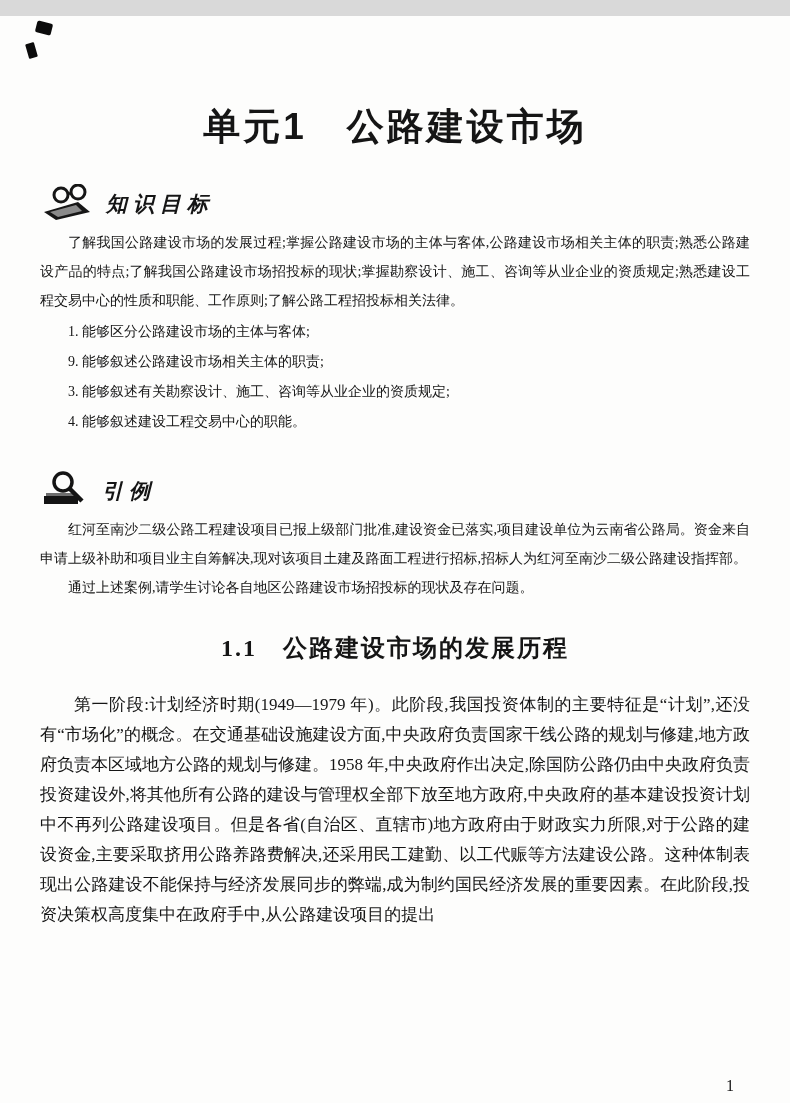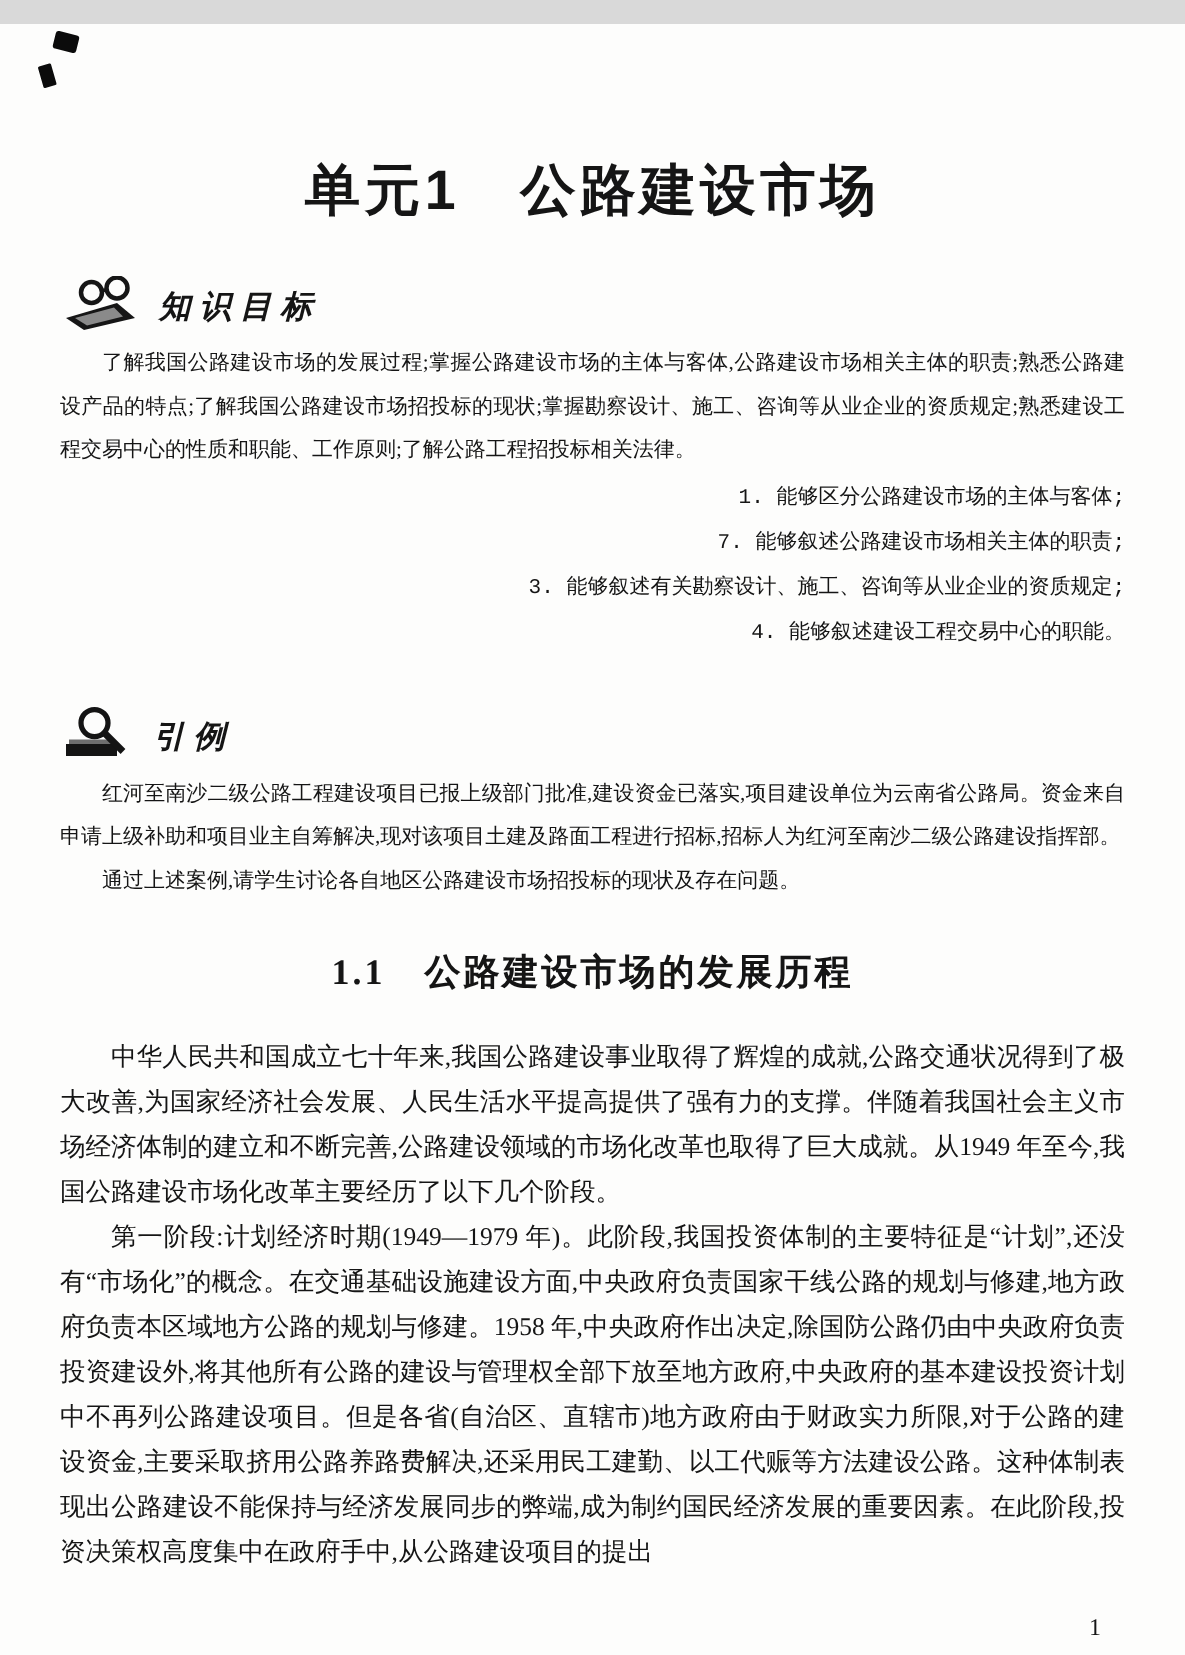--- a/index.html
+++ b/index.html
@@ -24,21 +24,21 @@
 
   .obj-header { display: flex; align-items: flex-end; gap: 14px; margin: 32px 0 8px 2px; }
   .obj-header .icon { flex: 0 0 auto; line-height: 0; }
   .obj-heading {
     font-weight: 700; font-size: 21px; letter-spacing: 6px;
     font-style: italic; padding-bottom: 2px;
   }
 
   .body-text { margin: 0; font-size: 14px; line-height: 29px; text-align: justify; }
   .indent { text-indent: 2em; }
-  .list-line { text-indent: 2em; line-height: 30px; text-align: right; font-family: Liberation Mono, monospace; }
+  .list-line { text-indent: 2em; line-height: 30px; text-align: left; }
   .ability-list { margin-top: 2px; }
   .example-para { margin: 0; }
 
   .section-heading {
     text-align: center; font-size: 24px; font-weight: 700;
     letter-spacing: 2px; margin: 30px 0 26px 0;
   }
   .main-text { margin: 0; font-size: 17px; line-height: 30px; text-align: justify; }
 
   .page-number { position: absolute; right: 56px; bottom: 24px; font-size: 16px; }
@@ -62,37 +62,36 @@
         <circle cx="36" cy="8" r="7" fill="none" stroke="#161616" stroke-width="3"></circle>
         <line x1="25" y1="10" x2="30" y2="9" stroke="#161616" stroke-width="2.5"></line>
       </svg>
     </span>
     <span class="obj-heading">知识目标</span>
   </div>
   <p class="body-text indent">了解我国公路建设市场的发展过程;掌握公路建设市场的主体与客体,公路建设市场相关主体的职责;熟悉公路建设产品的特点;了解我国公路建设市场招投标的现状;掌握勘察设计、施工、咨询等从业企业的资质规定;熟悉建设工程交易中心的性质和职能、工作原则;了解公路工程招投标相关法律。</p>
 
   <div class="ability-list">
     <p class="body-text list-line">1. 能够区分公路建设市场的主体与客体;</p>
-    <p class="body-text list-line">7. 能够叙述公路建设市场相关主体的职责;</p>
+    <p class="body-text list-line">9. 能够叙述公路建设市场相关主体的职责;</p>
     <p class="body-text list-line">3. 能够叙述有关勘察设计、施工、咨询等从业企业的资质规定;</p>
     <p class="body-text list-line">4. 能够叙述建设工程交易中心的职能。</p>
   </div>
 
   <div class="obj-header">
     <span class="icon">
       <svg width="46" height="38" viewBox="0 0 46 38">
         <rect x="2" y="27" width="34" height="8" fill="#141414"></rect>
         <rect x="4" y="24" width="30" height="3" fill="#6e6e6e"></rect>
         <circle cx="21" cy="13" r="9" fill="none" stroke="#141414" stroke-width="3.5"></circle>
         <line x1="28" y1="20" x2="40" y2="32" stroke="#141414" stroke-width="4.5"></line>
       </svg>
     </span>
     <span class="obj-heading">引例</span>
   </div>
   <p class="body-text indent example-para">红河至南沙二级公路工程建设项目已报上级部门批准,建设资金已落实,项目建设单位为云南省公路局。资金来自申请上级补助和项目业主自筹解决,现对该项目土建及路面工程进行招标,招标人为红河至南沙二级公路建设指挥部。</p>
   <p class="body-text indent example-para">通过上述案例,请学生讨论各自地区公路建设市场招投标的现状及存在问题。</p>
 
   <h2 class="section-heading">1.1　公路建设市场的发展历程</h2>
-  <p class="main-text indent">中华人民共和国成立七十年来,我国公路建设事业取得了辉煌的成就,公路交通状况得到了极大改善,为国家经济社会发展、人民生活水平提高提供了强有力的支撑。伴随着我国社会主义市场经济体制的建立和不断完善,公路建设领域的市场化改革也取得了巨大成就。从1949 年至今,我国公路建设市场化改革主要经历了以下几个阶段。</p>
   <p class="main-text indent">第一阶段:计划经济时期(1949—1979 年)。此阶段,我国投资体制的主要特征是“计划”,还没有“市场化”的概念。在交通基础设施建设方面,中央政府负责国家干线公路的规划与修建,地方政府负责本区域地方公路的规划与修建。1958 年,中央政府作出决定,除国防公路仍由中央政府负责投资建设外,将其他所有公路的建设与管理权全部下放至地方政府,中央政府的基本建设投资计划中不再列公路建设项目。但是各省(自治区、直辖市)地方政府由于财政实力所限,对于公路的建设资金,主要采取挤用公路养路费解决,还采用民工建勤、以工代赈等方法建设公路。这种体制表现出公路建设不能保持与经济发展同步的弊端,成为制约国民经济发展的重要因素。在此阶段,投资决策权高度集中在政府手中,从公路建设项目的提出</p>
 
   <div class="page-number">1</div>
 </div>
 
 </body></html>

